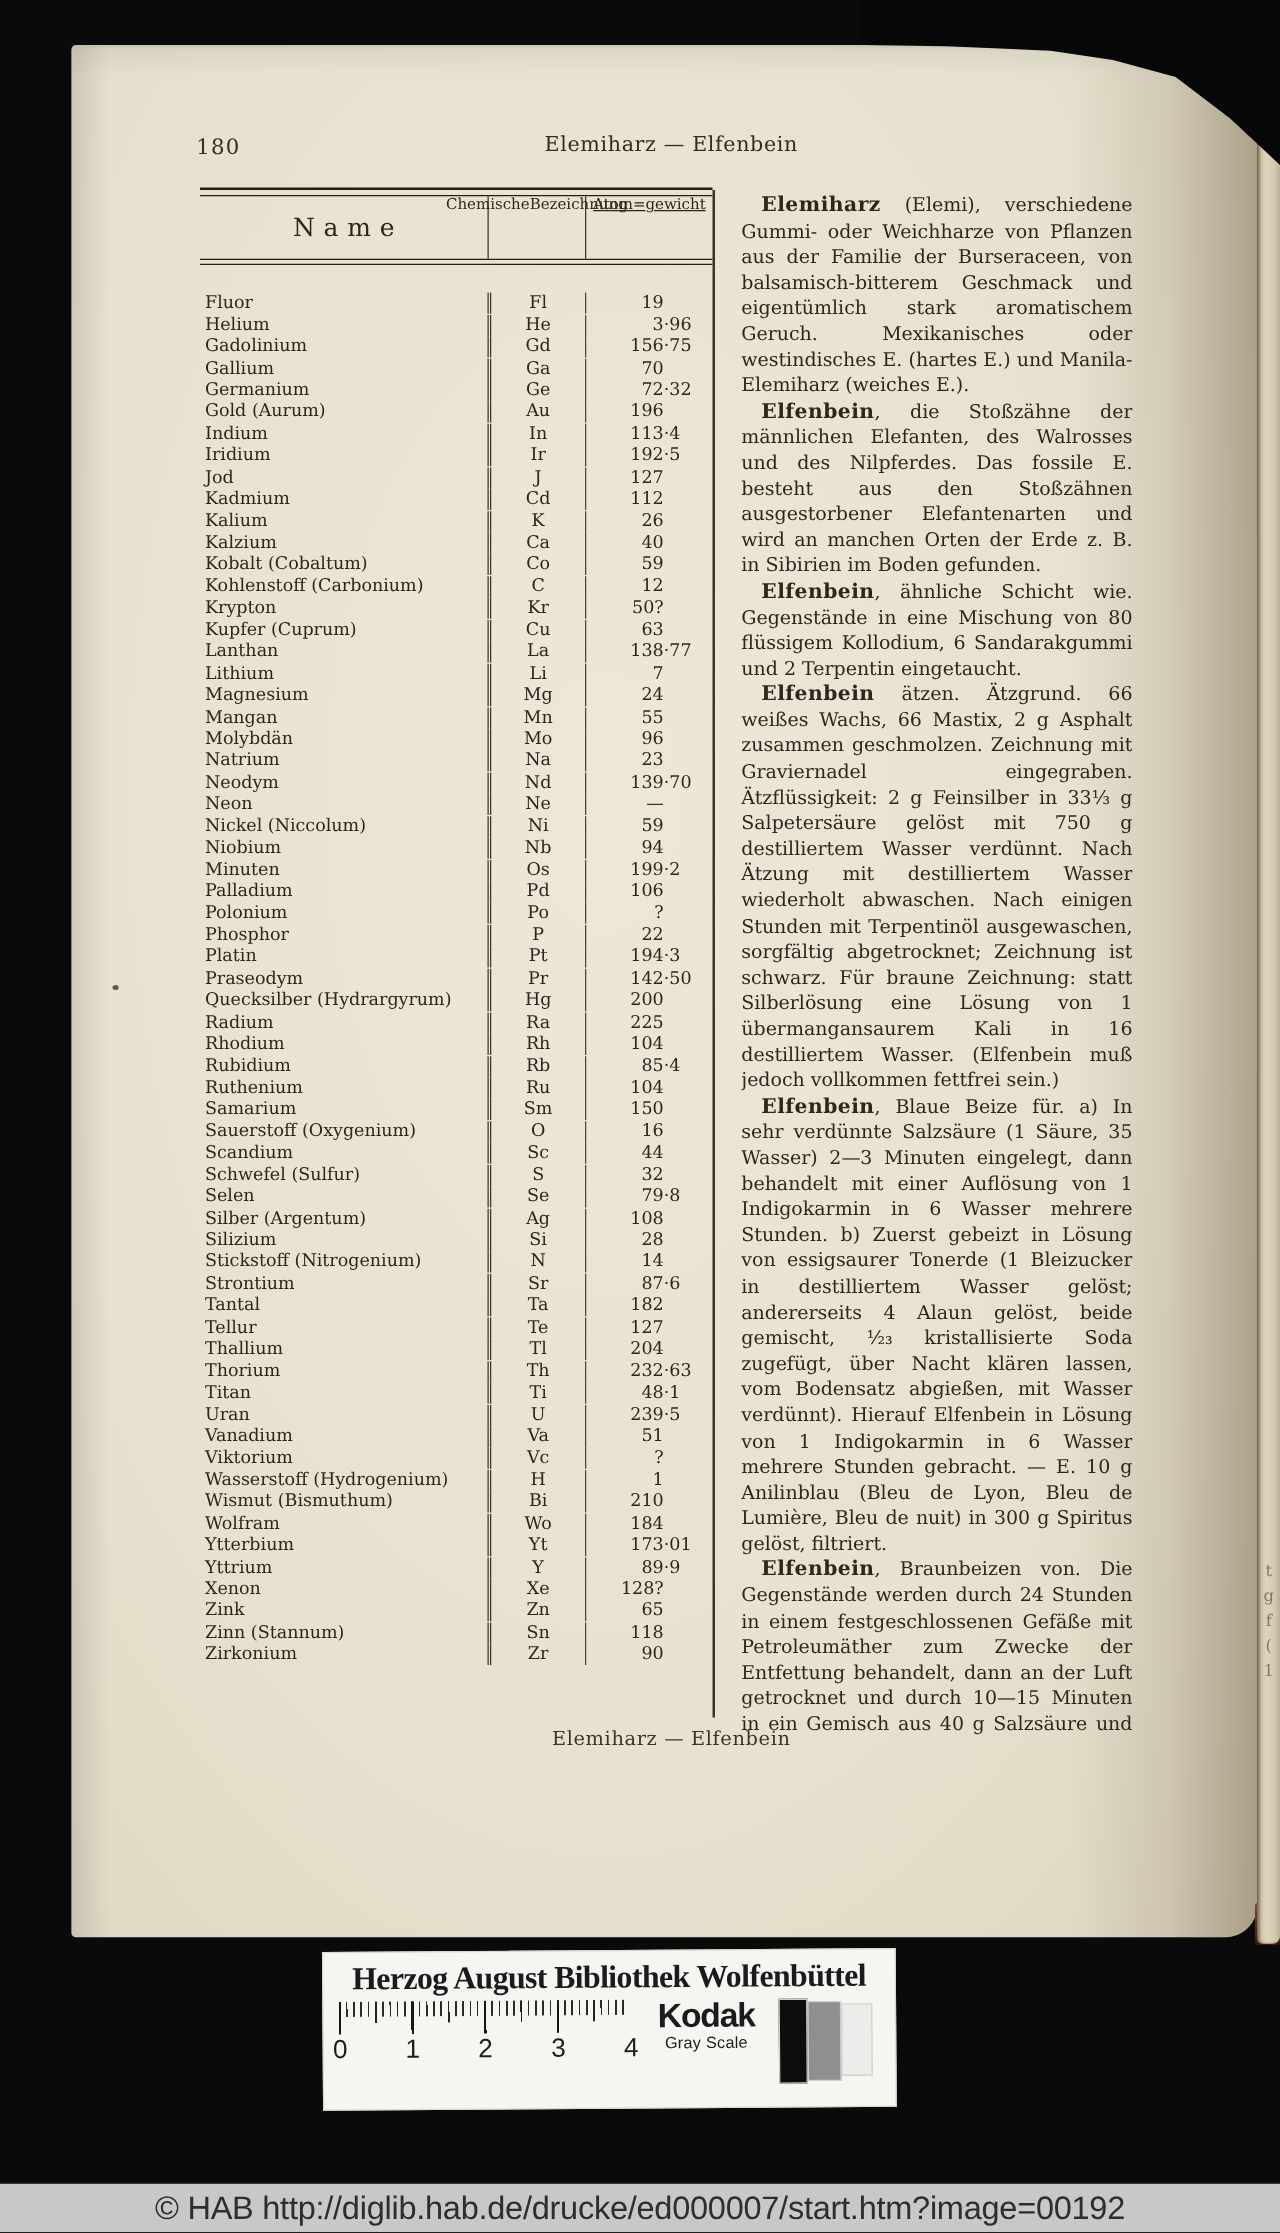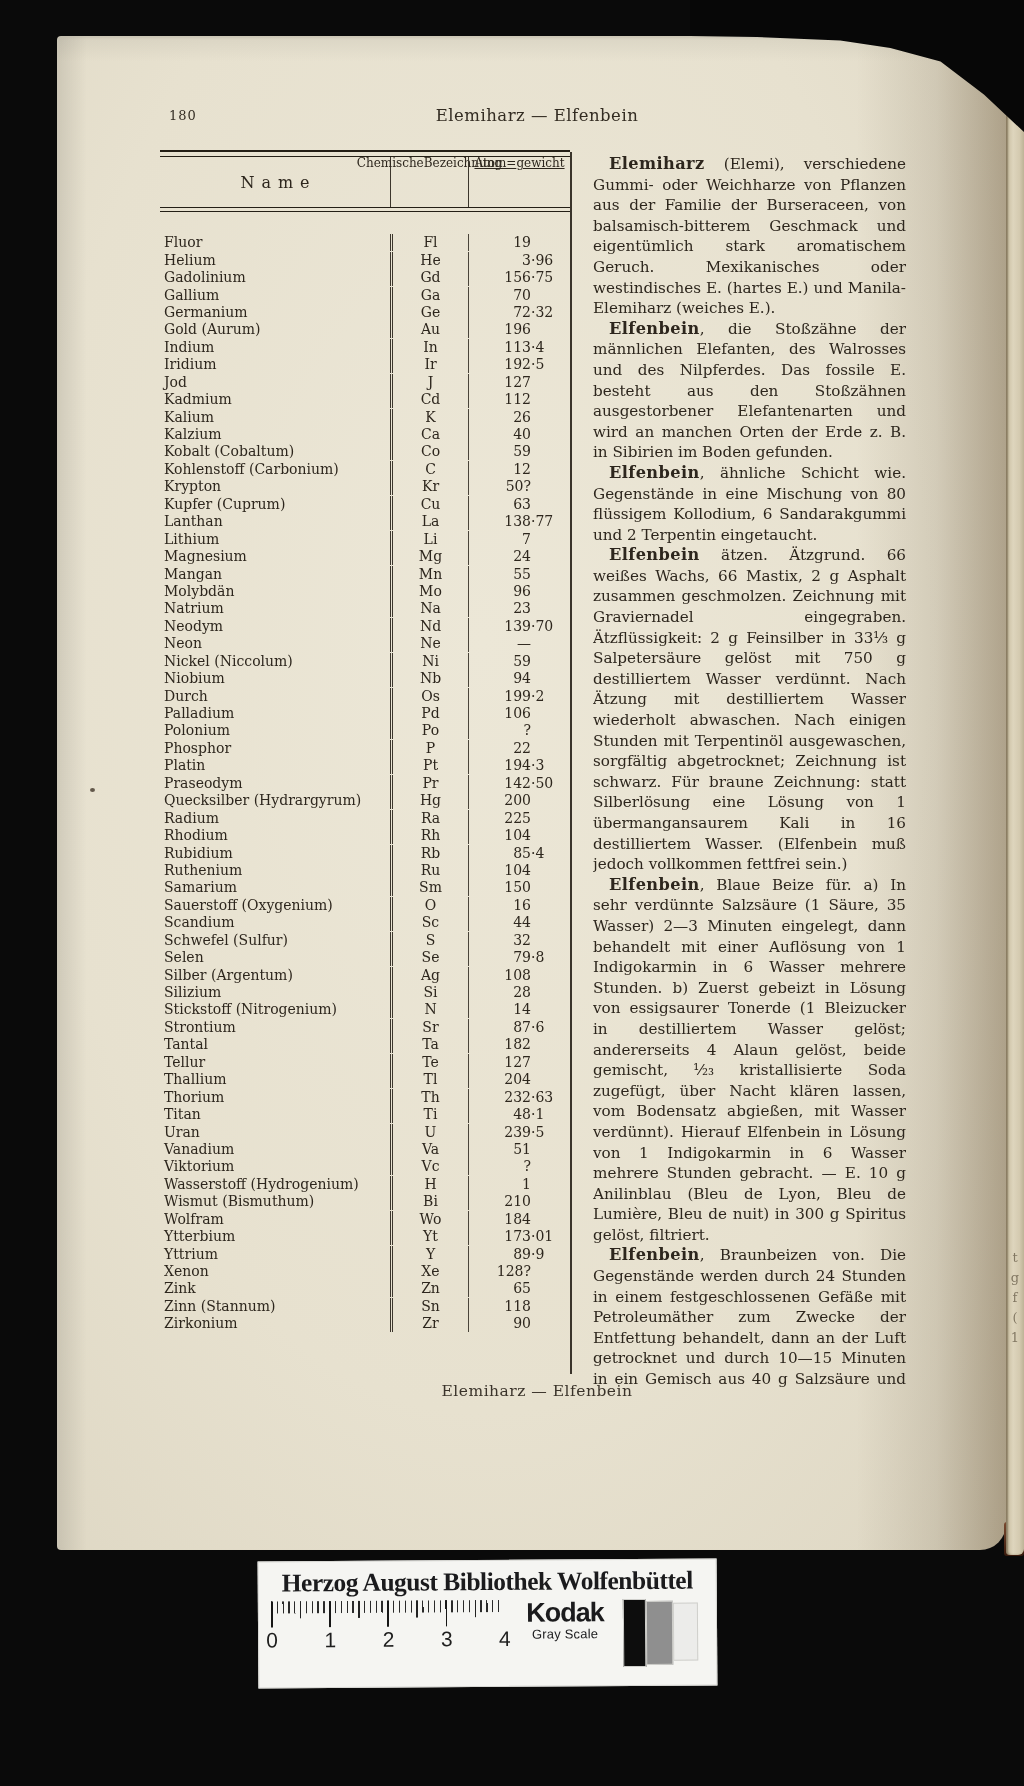--- a/index.html
+++ b/index.html
@@ -7,31 +7,31 @@
         font-family:"DejaVu Serif", serif;color:#2d261d;}
   
   .page{position:absolute;left:57px;top:36px;width:949px;height:1514px;z-index:1;
         background:
           linear-gradient(to right, rgba(0,0,0,0.10), rgba(0,0,0,0) 30px),
           linear-gradient(to left, rgba(88,66,34,0.38), rgba(70,52,26,0.12) 70px, rgba(0,0,0,0) 150px),
           linear-gradient(to bottom, rgba(0,0,0,0.06), rgba(0,0,0,0) 26px),
           radial-gradient(ellipse at 45% 40%, #ece7d7 0%, #e7e1cf 60%, #ddd6c2 100%);
         border-radius:4px 46px 26px 4px;
         box-shadow: inset 3px 0 2px -1px rgba(205,200,185,.55), inset 0 3px 2px -1px rgba(190,185,170,.5);}
-  .page-number{position:absolute;left:112px;top:72px;font-size:13px;letter-spacing:1px;color:#352e24;}
+  .page-number{position:absolute;left:100px;top:72px;font-size:17px;letter-spacing:1px;color:#352e24;}
   .head-band{position:absolute;left:100px;top:70px;width:760px;text-align:center;
              font-size:16.5px;color:#332c22;letter-spacing:.5px;}
   .foot-band{position:absolute;left:100px;top:1346px;width:760px;text-align:center;
              font-size:15.5px;color:#3a332a;letter-spacing:.5px;}
   
   .etable{position:absolute;left:103px;top:114px;width:410px;}
   .rule-top{height:4px;border-top:2.5px solid #241f16;border-bottom:1px solid #241f16;}
   .t-head{display:flex;height:50px;align-items:stretch;}
   .th-name{width:230px;display:flex;align-items:center;justify-content:center;
-           font-size:16px;letter-spacing:7px;padding-left:7px;box-sizing:border-box;}
+           font-size:20px;letter-spacing:7px;padding-left:7px;box-sizing:border-box;}
   .th-small{width:78px;border-left:1px solid #3c362c;font-size:12px;line-height:13.5px;
             display:flex;flex-direction:row;justify-content:center;text-align:center;box-sizing:border-box;}
   .th-last{flex:1;text-decoration:underline;}
   .rule-mid{height:3px;border-top:1px solid #241f16;border-bottom:1px solid #241f16;}
   .t-rows{padding-top:22px;}
   .t-row{display:flex;height:17.45px;align-items:center;font-size:14px;line-height:17px;}
   .c-name{width:230px;display:flex;align-items:center;overflow:hidden;box-sizing:border-box;padding-left:4px;}
   .c-name .nm{white-space:nowrap;}
   .c-name .dots{flex:1;min-width:0;height:100%;margin:0 6px 0 7px;
       background-image:radial-gradient(circle at 2px 11px, rgba(45,38,28,.85) 1.1px, rgba(45,38,28,0) 1.5px);
@@ -392,21 +392,21 @@
               <span class="dots"></span>
             </div>
             <div class="c-sym">Nb</div>
             <div class="c-w">
               <span class="wi">94</span>
               <span class="wf"></span>
             </div>
           </div>
           <div class="t-row">
             <div class="c-name">
-              <span class="nm">Durch</span>
+              <span class="nm">Minuten</span>
               <span class="dots"></span>
             </div>
             <div class="c-sym">Os</div>
             <div class="c-w">
               <span class="wi">199</span>
               <span class="wf">·2</span>
             </div>
           </div>
           <div class="t-row">
             <div class="c-name">
@@ -854,14 +854,17 @@
         <div class="sub">Gray Scale</div>
       </div>
       <div class="patches">
         <div class="patch p1"></div>
         <div class="patch p2"></div>
         <div class="patch p3"></div>
       </div>
     </div>
   </div>
 
+  <div class="caption-bar">
+    <span>© HAB http://diglib.hab.de/drucke/ed000007/start.htm?image=00192</span>
+  </div>
 
 </div>
 
 </body></html>

